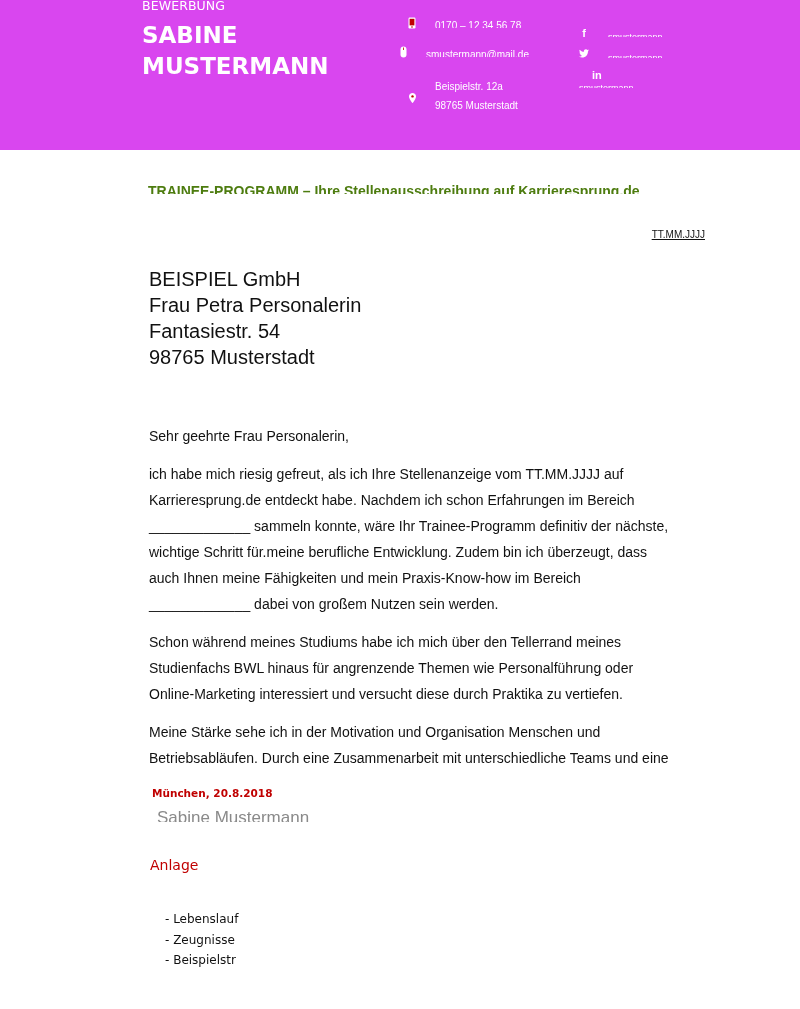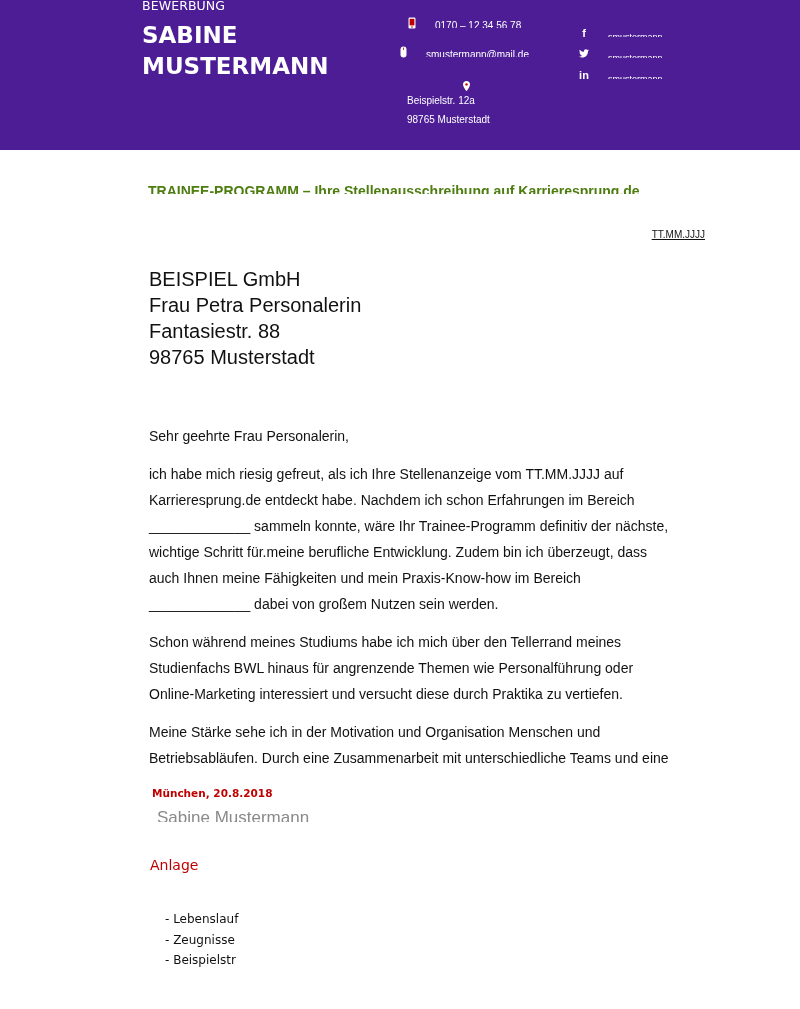--- a/index.html
+++ b/index.html
@@ -13,21 +13,21 @@
       position: relative;
       overflow: hidden;
       font-family: "Liberation Sans", sans-serif;
       color: #111111;
     }
     .header {
       position: absolute;
       left: 0; top: 0;
       width: 800px;
       height: 150px;
-      background: #4c1d95;
+      background: #d946ef;
       color: #ffffff;
     }
     .header .kicker {
       position: absolute;
       left: 142px; top: -2px;
       font-family: "DejaVu Sans", sans-serif;
       font-size: 12.5px;
       letter-spacing: 0.1px;
       color: #ffffff;
     }
@@ -174,21 +174,21 @@
   <div class="contact-row" style="left:398px; top:46px;justify-content:center;">
     <span class="ico">
       <svg width="7" height="12" viewBox="0 0 7 12">
           <rect x="0.5" y="0.5" width="6" height="11" rx="3" fill="#fff"></rect>
           <line x1="3.5" y1="1.5" x2="3.5" y2="4" stroke="#C00000" stroke-width="0.8"></line>
         </svg>
     </span>
     <span class="clip clip-top">smustermann@mail.de</span>
   </div>
 
-  <div class="contact-row" style="left:407px; top:77px; align-items:flex-end;flex-direction:column;">
+  <div class="contact-row" style="left:407px; top:77px; align-items:center;">
     <span class="ico" style="margin-top:4px;">
       <svg width="7" height="10" viewBox="0 0 7 10">
           <path d="M3.5 0 C1.5 0 0 1.5 0 3.4 C0 5.8 3.5 10 3.5 10 C3.5 10 7 5.8 7 3.4 C7 1.5 5.5 0 3.5 0 Z" fill="#fff"></path>
           <circle cx="3.5" cy="3.4" r="1.2" fill="#C00000"></circle>
         </svg>
     </span>
     <span style="display:flex; flex-direction:column; line-height:19px;">
       <span>Beispielstr. 12a</span>
       <span>98765 Musterstadt</span>
     </span>
@@ -199,34 +199,34 @@
     <span class="clip" style="height:7px; line-height:14px;">smustermann</span>
   </div>
   <div class="social-row" style="left:579px; top:48px;">
     <span class="ico">
       <svg width="10" height="9" viewBox="0 0 24 20">
           <path d="M24 2.4c-.9.4-1.8.7-2.8.8 1-.6 1.8-1.6 2.2-2.7-1 .6-2 1-3.1 1.2C19.4.7 18.1 0 16.6 0c-2.7 0-4.9 2.2-4.9 4.9 0 .4 0 .8.1 1.1C7.7 5.8 4.1 3.9 1.7.9c-.4.7-.7 1.6-.7 2.5 0 1.7.9 3.2 2.2 4.1-.8 0-1.6-.2-2.2-.6v.1c0 2.4 1.7 4.4 3.9 4.8-.4.1-.8.2-1.3.2-.3 0-.6 0-.9-.1.6 2 2.4 3.4 4.6 3.4-1.7 1.3-3.8 2.1-6.1 2.1-.4 0-.8 0-1.2-.1C2.2 18.8 4.8 19.6 7.5 19.6c9.1 0 14-7.5 14-14v-.6c1-.7 1.8-1.6 2.5-2.6z" fill="#fff"></path>
         </svg>
     </span>
     <span class="clip" style="height:7px; line-height:14px;">smustermann</span>
   </div>
-  <div class="social-row" style="left:579px; top:69px;">
+  <div class="social-row" style="left:579px; top:69px;flex-direction:column;">
     <span class="ico">in</span>
     <span class="clip" style="height:7px; line-height:14px;">smustermann</span>
   </div>
 </div>
 
 <div class="subject">TRAINEE-PROGRAMM – Ihre Stellenausschreibung auf Karrieresprung.de</div>
 
 <div class="date">TT.MM.JJJJ</div>
 
 <div class="recipient">
   <div>BEISPIEL GmbH</div>
   <div>Frau Petra Personalerin</div>
-  <div>Fantasiestr. 88</div>
+  <div>Fantasiestr. 54</div>
   <div>98765 Musterstadt</div>
 </div>
 
 <div class="body-text">
   <p>Sehr geehrte Frau Personalerin,</p>
   <p>
     <span class="line">ich habe mich riesig gefreut, als ich Ihre Stellenanzeige vom TT.MM.JJJJ auf</span>
     <span class="line">Karrieresprung.de entdeckt habe. Nachdem ich schon Erfahrungen im Bereich</span>
     <span class="line">_____________ sammeln konnte, wäre Ihr Trainee-Programm definitiv der nächste,</span>
     <span class="line">wichtige Schritt für.meine berufliche Entwicklung. Zudem bin ich überzeugt, dass</span>

